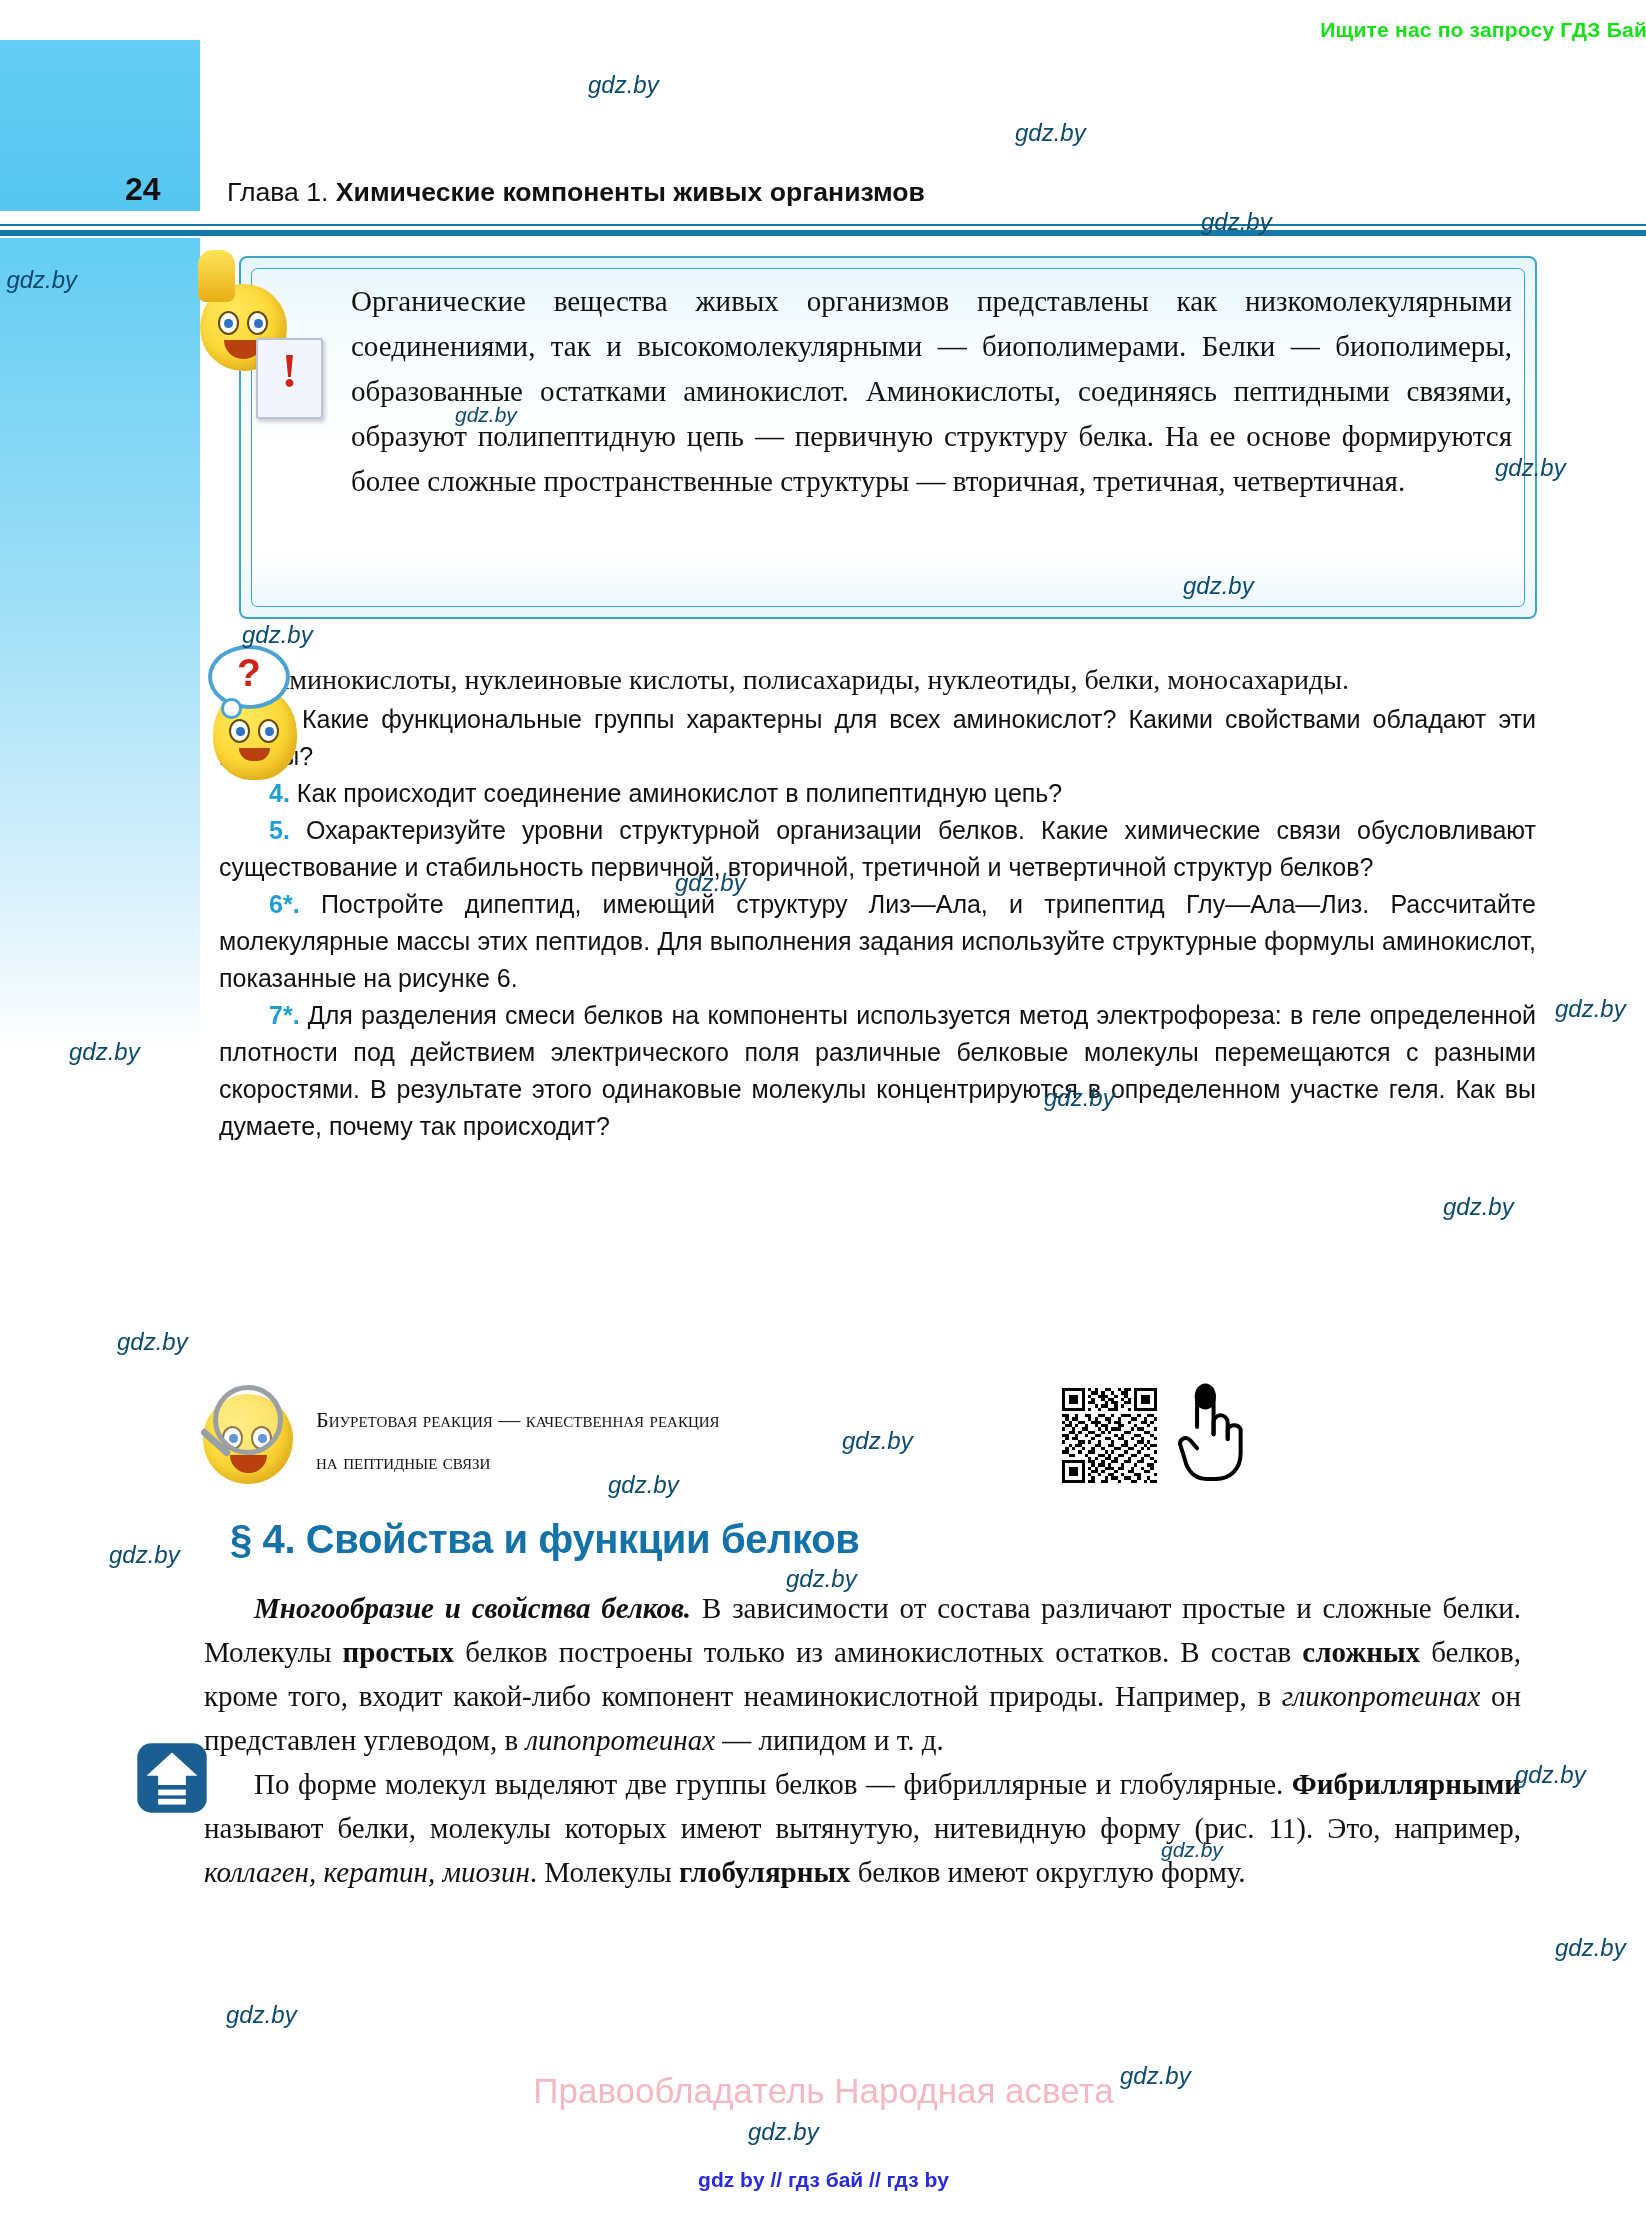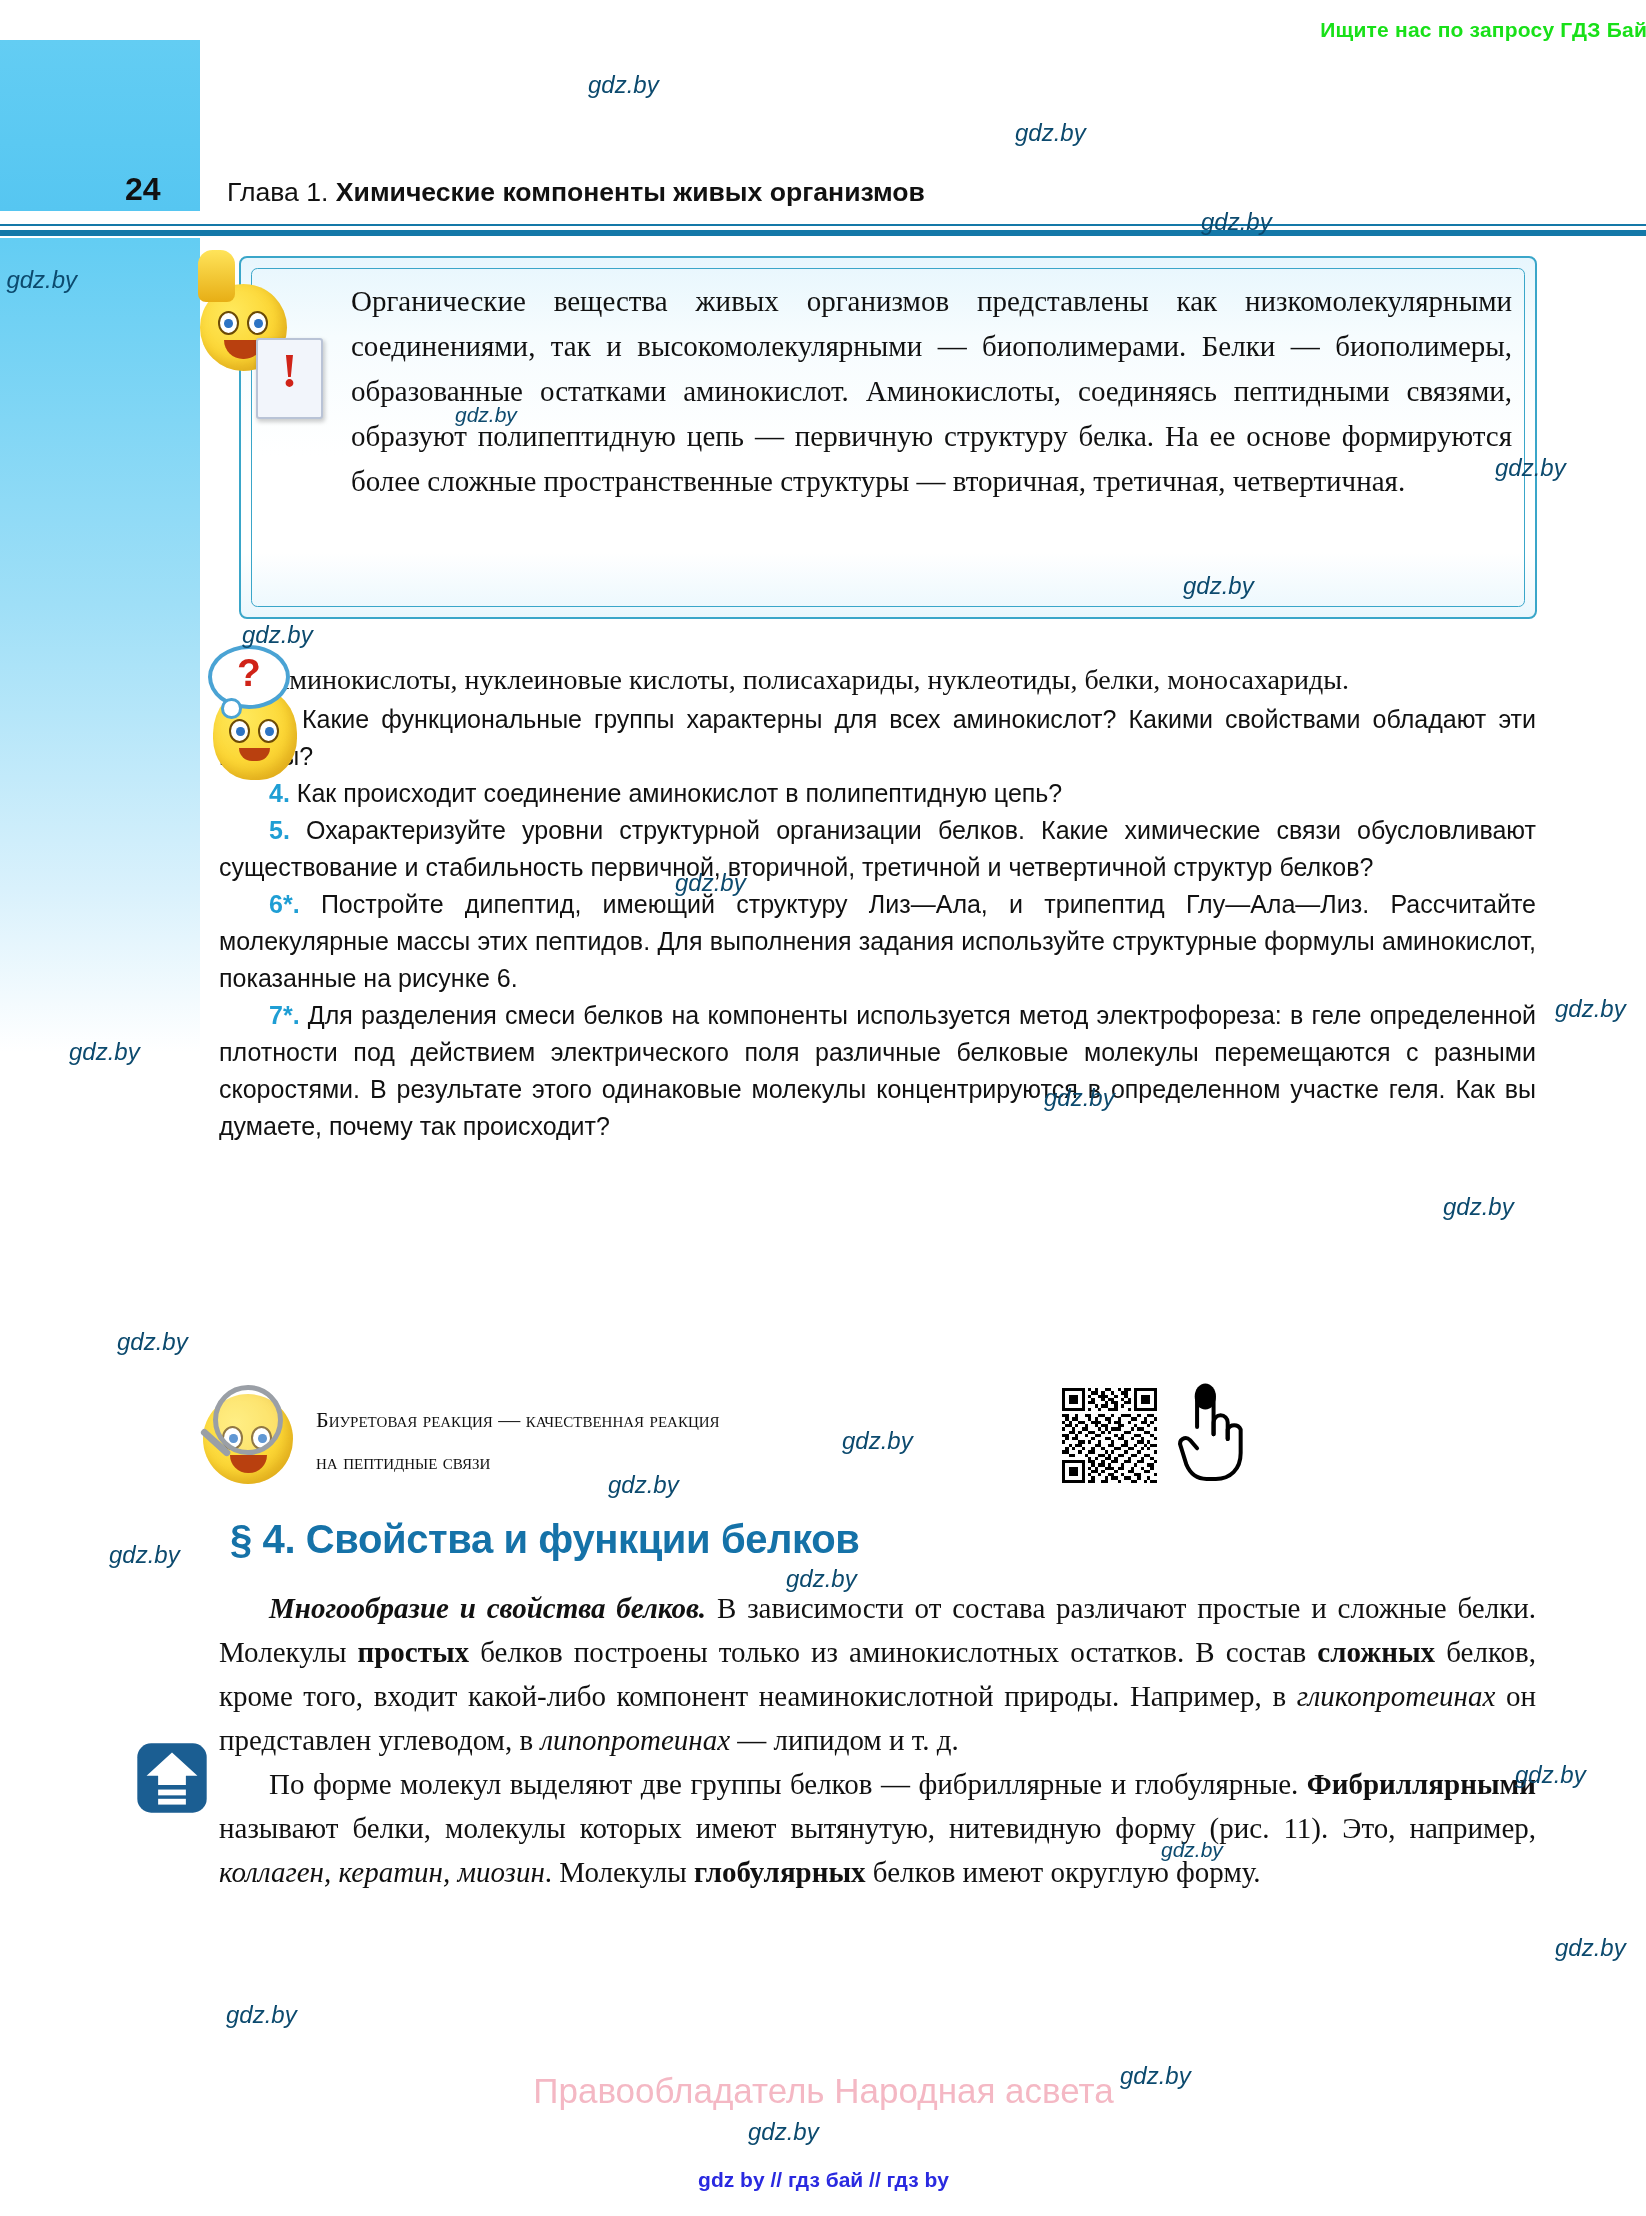--- a/index.html
+++ b/index.html
@@ -174,21 +174,21 @@
   }
 
   
   .h2{
     position:absolute;left:230px;top:1517px;
     font-family:"Liberation Sans",sans-serif;
     font-weight:bold;font-size:40px;color:#1572a8;
     letter-spacing:-0.4px;
   }
   .body-text{
-    position:absolute;left:219px;top:1586px;width:1317px;
+    position:absolute;left:204px;top:1586px;width:1317px;
     font-family:"Liberation Serif",serif;
     font-size:29px;line-height:44px;
     text-align:justify;color:#111;
   }
   .body-text p{margin:0;text-indent:50px;}
   .body-text i{font-style:italic;}
   .body-text b{font-weight:bold;}
 
   .upload-icon{
     position:absolute;left:135px;top:1741px;width:74px;height:74px;

